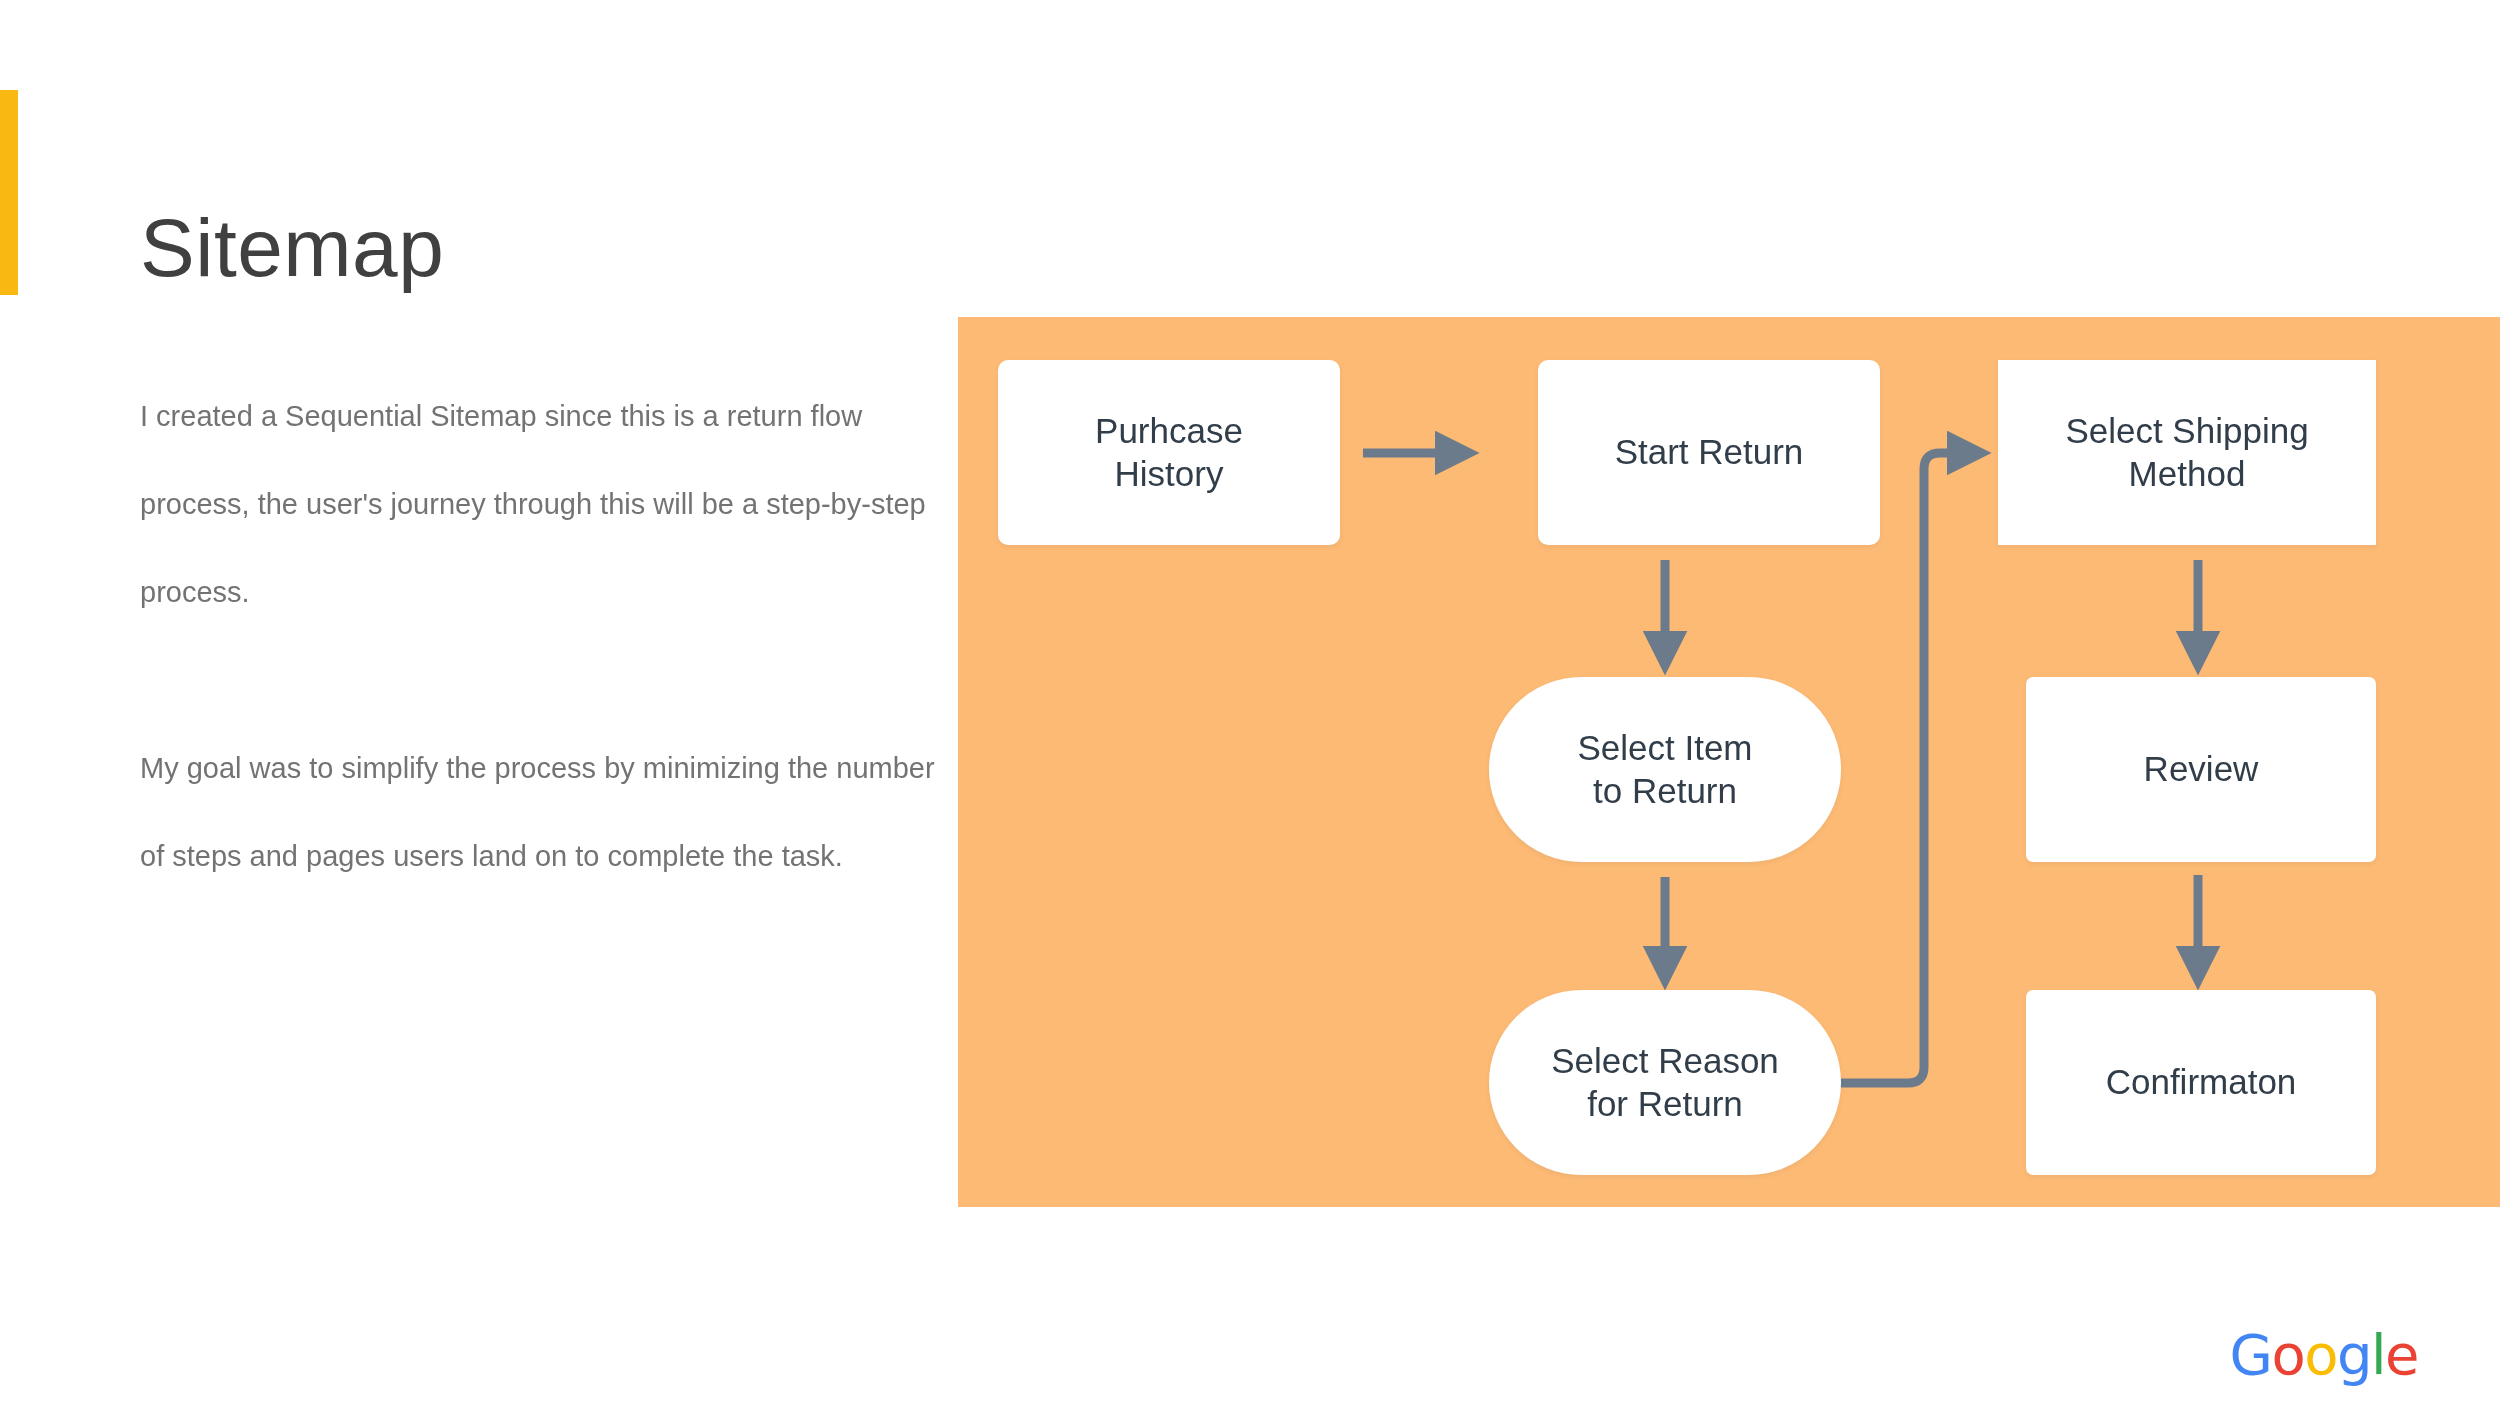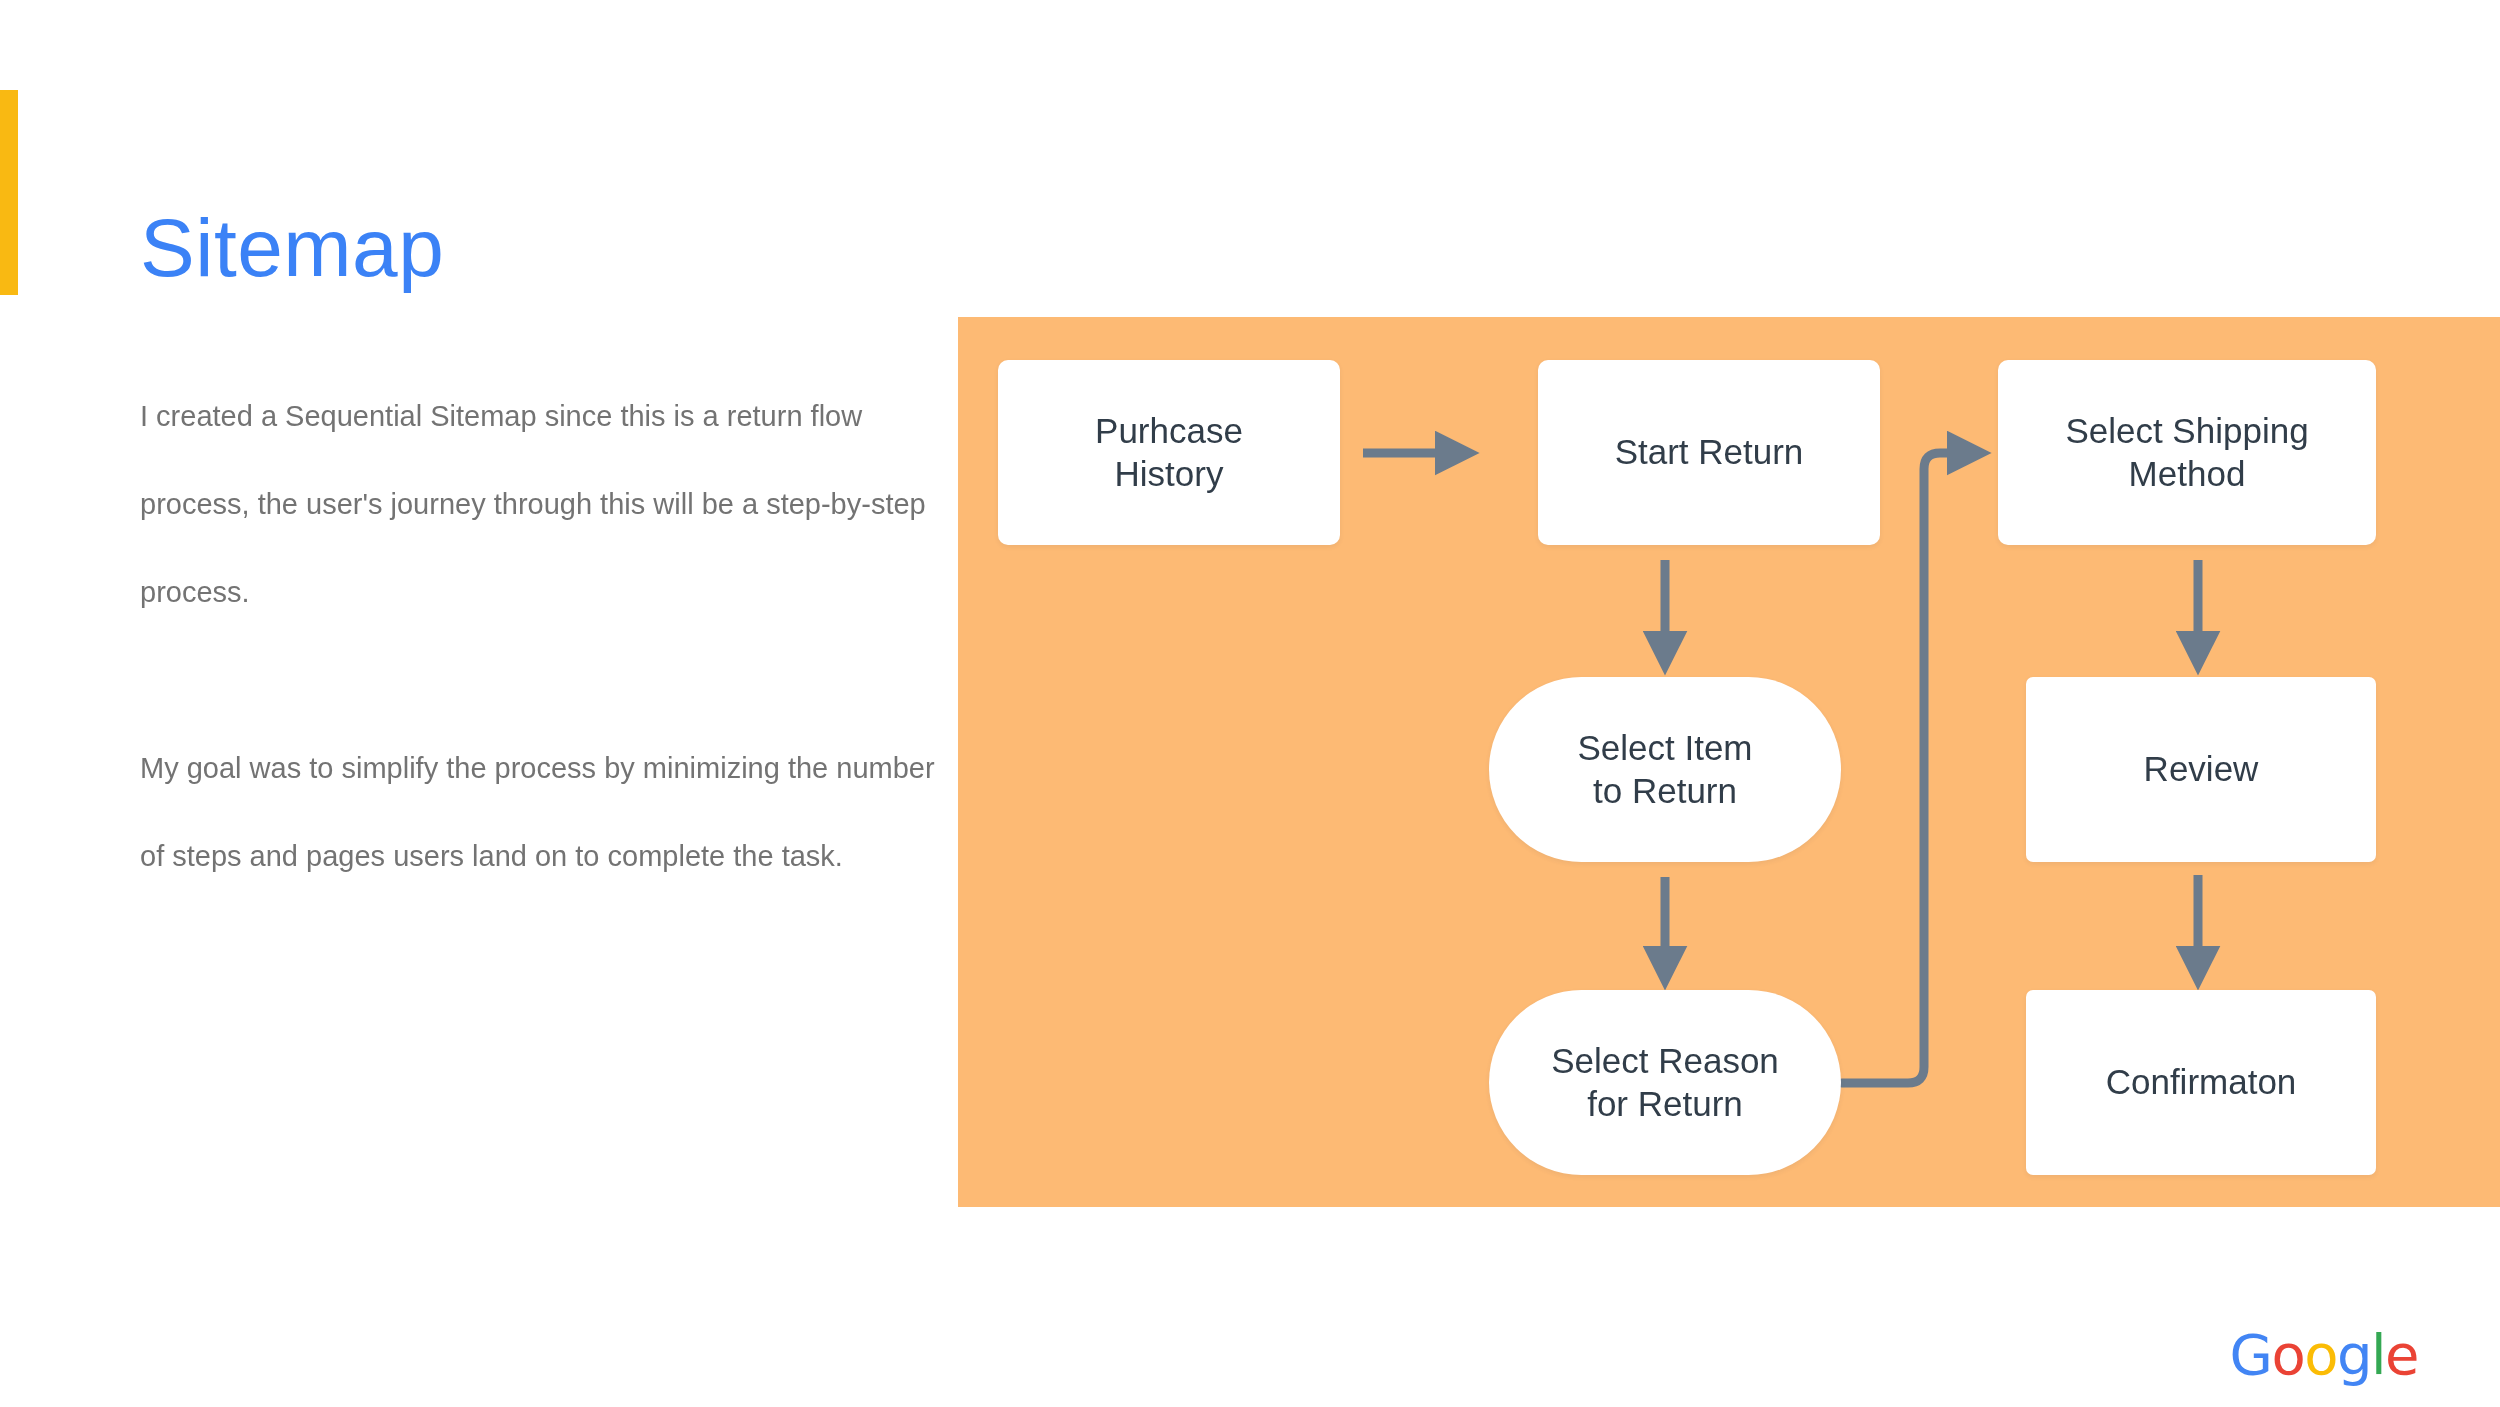--- a/index.html
+++ b/index.html
@@ -26,21 +26,21 @@
     background: #F9B912;
   }
 
   
   #page-title {
     position: absolute;
     left: 140px;
     top: 152px;
     font-size: 82px;
     font-weight: 300;
-    color: #3b82f6;
+    color: #404040;
     letter-spacing: 0.5px;
     line-height: 1;
     white-space: nowrap;
   }
 
   
   #body-copy {
     position: absolute;
     left: 140px;
     top: 372px;
@@ -90,21 +90,21 @@
     box-shadow: 0 2px 5px rgba(40, 60, 80, 0.07);
   }
   .node.rect { border-radius: 7px; }
   .node.pill { border-radius: 110px; }
 
   
   #node-purchase-history  { left: 40px;   top: 43px;  width: 342px; height: 185px; border-radius: 10px; }
   #node-start-return      { left: 536px;  top: 43px;  width: 342px; height: 185px; border-radius: 10px; margin-left: 44px; }
   #node-select-item       { left: 531px;  top: 360px; width: 352px; height: 185px; }
   #node-select-reason     { left: 531px;  top: 673px; width: 352px; height: 185px; }
-  #node-shipping-method   { left: 1040px; top: 43px;  width: 378px; height: 185px; border-radius: 10px; }
+  #node-shipping-method   { left: 1040px; top: 43px;  width: 378px; height: 185px; border-radius: 0; }
   #node-review            { left: 1068px; top: 360px; width: 350px; height: 185px; border-radius: 7px; }
   #node-confirmation      { left: 1068px; top: 673px; width: 350px; height: 185px; border-radius: 7px; }
 
   
   #google-logo {
     position: absolute;
     right: 82px;
     bottom: 24px;
     font-size: 56px;
     font-weight: 400;

